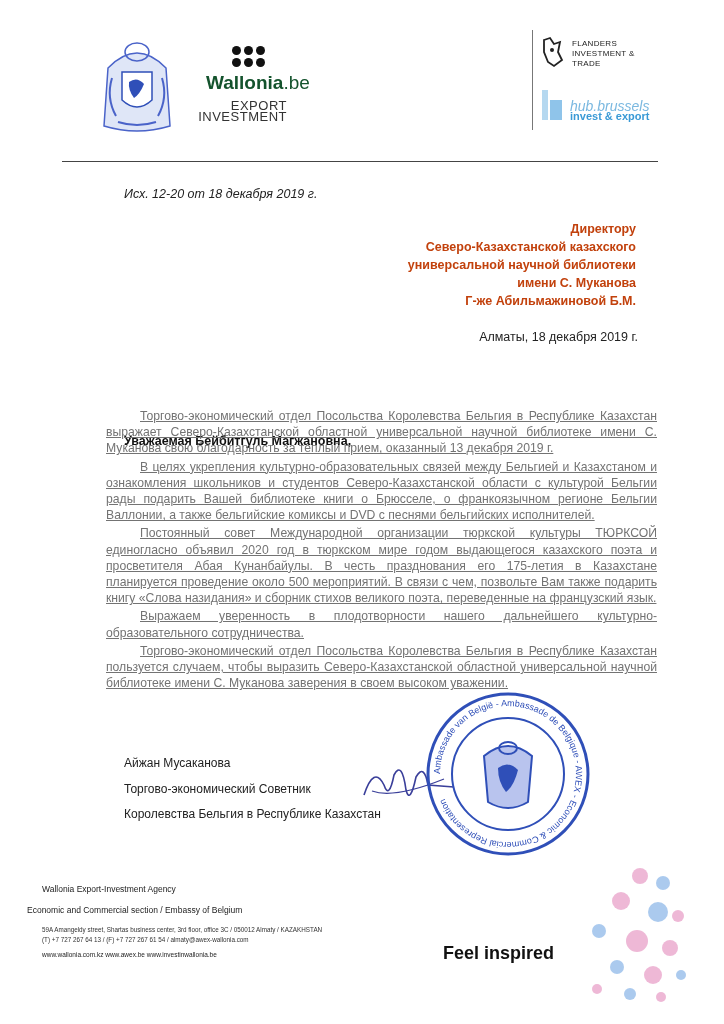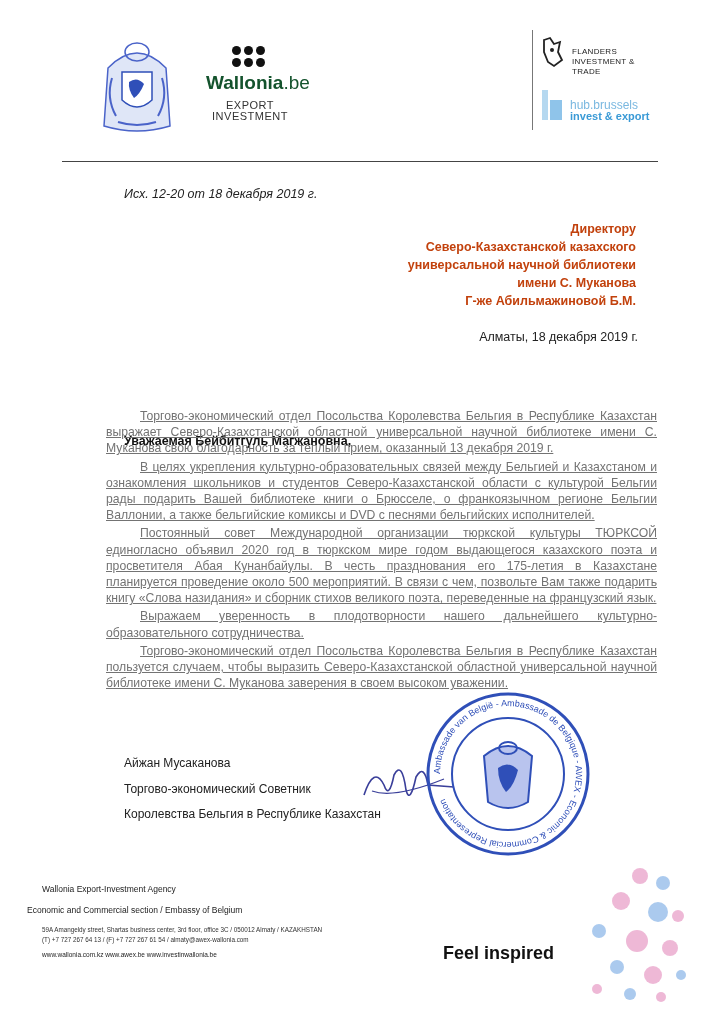--- a/index.html
+++ b/index.html
@@ -5,26 +5,26 @@
   html, body { margin: 0; padding: 0; background: #ffffff; }
   body { width: 724px; height: 1024px; position: relative; overflow: hidden;
          font-family: "Liberation Sans", sans-serif; color: #1a1a1a; }
   .abs { position: absolute; }
   
   .crest { left: 98px; top: 38px; width: 78px; height: 100px; }
   .wal-dots { left: 232px; top: 46px; width: 34px; height: 22px; }
   .wal-dots span { position: absolute; width: 9px; height: 9px; border-radius: 50%; background: #111; }
   .wal-name { left: 206px; top: 72px; font-size: 19px; color: #14532d; }
   .wal-name b { font-weight: bold; }
-  .wal-sub { left: 200px; top: 100px; width: 100px; text-align: center; font-size: 11px; letter-spacing: 0.5px; line-height: 11px; color: #333; }
+  .wal-sub { left: 187px; top: 100px; width: 100px; text-align: right; font-size: 13px; letter-spacing: 0.5px; line-height: 11px; color: #333; }
   .vline { left: 532px; top: 30px; width: 1px; height: 100px; background: #777; }
   .fl-logo { left: 540px; top: 36px; width: 26px; height: 34px; }
-  .fl-text { left: 572px; top: 39px; font-size: 8px; line-height: 10px; color: #222; letter-spacing: 0.3px; margin-top: 8px; }
+  .fl-text { left: 572px; top: 39px; font-size: 8px; line-height: 10px; color: #222; letter-spacing: 0.3px; }
   .hub-logo { left: 540px; top: 88px; width: 26px; height: 34px; }
-  .hub-text1 { left: 570px; top: 98px; font-size: 12px; color: #7ab8e0; }
+  .hub-text1 { left: 570px; top: 98px; font-size: 14px; color: #7ab8e0; font-style: italic; }
   .hub-text2 { left: 570px; top: 110px; font-size: 11px; color: #3a9ad6; font-weight: bold; }
   .hr { left: 62px; top: 161px; width: 596px; height: 1px; background: #444; }
 
   .ref { left: 124px; top: 187px; font-size: 12.5px; font-style: italic; color: #222; }
   .addressee { right: 88px; top: 220px; text-align: right; font-size: 12.5px; font-weight: bold; line-height: 18px; color: #c2410c; }
   .city-date { right: 86px; top: 330px; font-size: 12.5px; color: #222; }
   .salutation { left: 124px; top: 389px; font-size: 12.5px; font-weight: bold; color: #111; margin-top: 45px; }
   .body-text { left: 106px; top: 408px; width: 551px; font-size: 12.2px; line-height: 16.2px; color: #737373; text-align: justify; text-decoration: underline; }
   .body-text p { margin: 0 0 2px 0; text-indent: 34px; }
   .sig-name { left: 124px; top: 756px; font-size: 12px; color: #222; }

